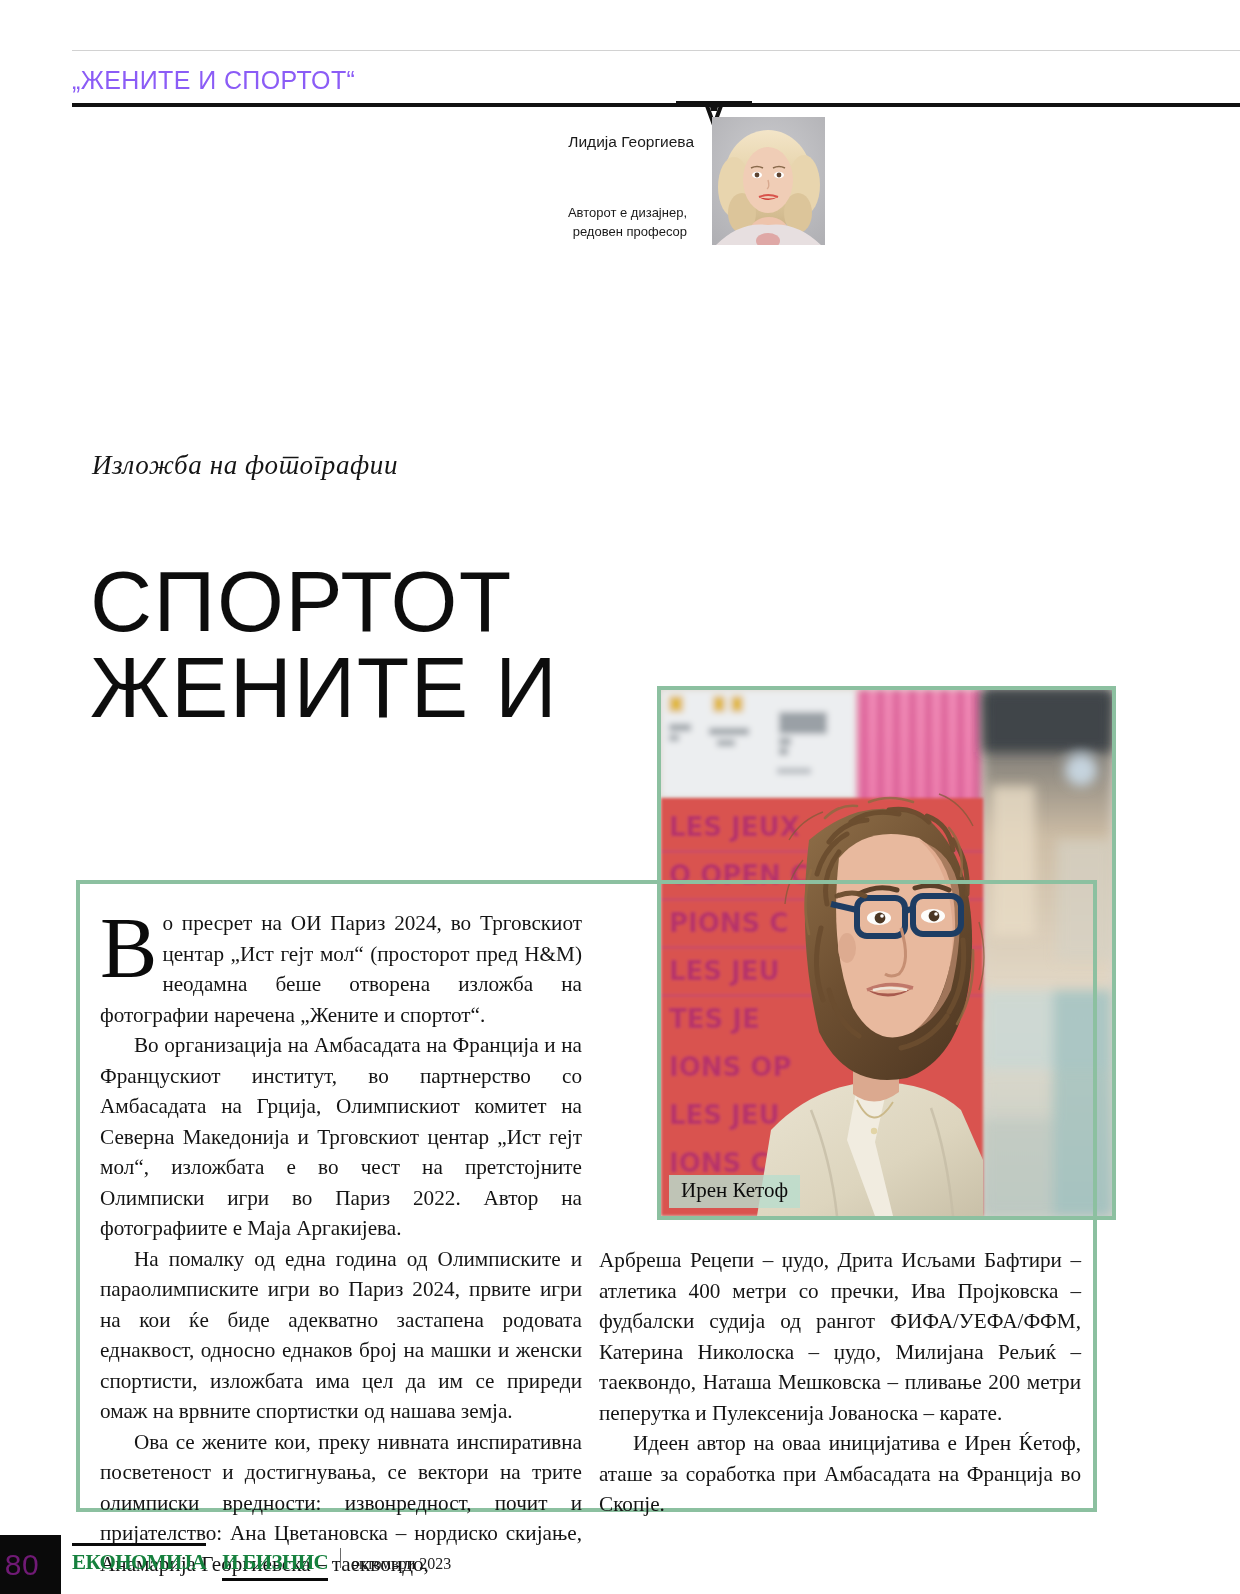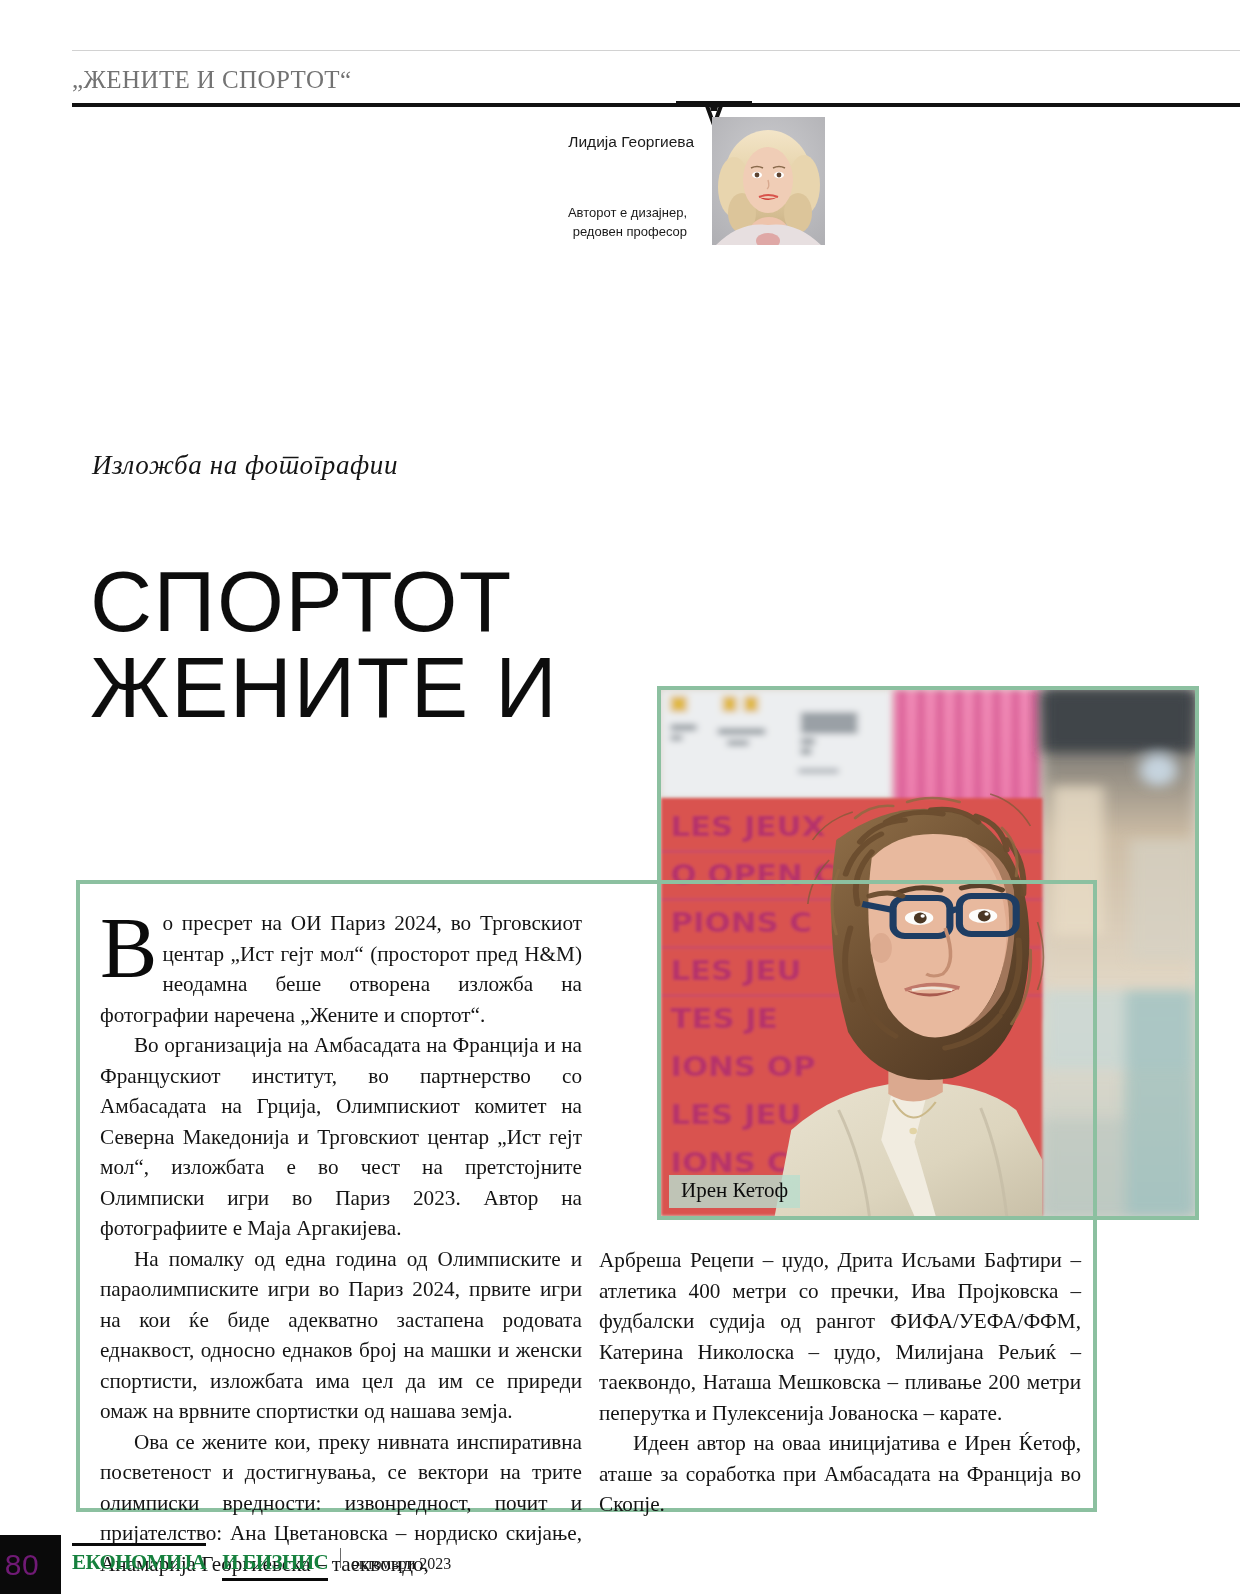--- a/index.html
+++ b/index.html
@@ -30,25 +30,25 @@
   
   #kicker-notch {
     position: absolute;
     left: 676px; top: 101px;
     width: 76px; height: 26px;
   }
   #kicker-notch svg { display: block; }
 
   #kicker {
     position: absolute; left: 72px; top: 66px;
-    font-family: Liberation Serif, serif;
+    font-family: Liberation Sans, sans-serif;
     font-weight: 300;
     font-size: 25px;
     letter-spacing: 0.4px;
-    color: #737373;
+    color: #8b5cf6;
     white-space: nowrap;
   }
 
   
   #author-name {
     position: absolute; right: 546px; top: 133px;
     width: 250px;
     text-align: right;
     font-family: "Liberation Sans", "DejaVu Sans", sans-serif;
     font-size: 15.5px;
@@ -93,21 +93,21 @@
     letter-spacing: 1.5px;
     color: #0d0d0d;
     -webkit-text-stroke: 0.1px #fff;
   }
   #headline .hl-line { display: block; }
 
   
   #photo-figure {
     position: absolute;
     left: 617px; top: 670px;
-    width: 542px; height: 534px;
+    width: 459px; height: 534px;
     border: 4px solid #8cc0a0;
     background: #cfc8c0;
     overflow: hidden;
   }
   #photo-figure .photo-canvas {
     position: absolute; inset: 0;
   }
   #photo-figure svg.photo-svg { display: block; width: 100%; height: 100%; }
   #photo-caption {
     position: absolute;
@@ -435,21 +435,21 @@
       <ellipse cx="186" cy="258" rx="9" ry="15" fill="#ddab90"></ellipse>
     </svg>
   </div>
   <figcaption id="photo-caption">Ирен Кетоф</figcaption>
 </figure>
 
 <div id="article-frame"></div>
 
 <div class="col" id="col-left">
   <p class="first"><span class="dropcap">В</span><span>о пресрет на ОИ Париз 2024, во Трговскиот центар „Ист гејт мол“ (просторот пред H&amp;M) неодамна беше отворена изложба на фотографии наречена „Жените и спортот“.</span></p>
-  <p>Во организација на Амбасадата на Франција и на Францускиот институт, во партнерство со Амбасадата на Грција, Олимпискиот комитет на Северна Македонија и Трговскиот центар „Ист гејт мол“, изложбата е во чест на претстојните Олимписки игри во Париз 2023. Автор на фотографиите е Маја Аргакијева.</p>
+  <p>Во организација на Амбасадата на Франција и на Францускиот институт, во партнерство со Амбасадата на Грција, Олимпискиот комитет на Северна Македонија и Трговскиот центар „Ист гејт мол“, изложбата е во чест на претстојните Олимписки игри во Париз 2022. Автор на фотографиите е Маја Аргакијева.</p>
   <p>На помалку од една година од Олимписките и параолимписките игри во Париз 2024, првите игри на кои ќе биде адекватно застапена родовата еднаквост, односно еднаков број на машки и женски спортисти, изложбата има цел да им се приреди омаж на врвните спортистки од нашава земја.</p>
   <p>Ова се жените кои, преку нивната инспиративна посветеност и достигнувања, се вектори на трите олимписки вредности: извонредност, почит и пријателство: Ана Цветановска – нордиско скијање, Анамарија Георгиевска – таеквондо,</p>
 </div>
 
 <div class="col" id="col-right">
   <p class="no-indent">Арбреша Рецепи – џудо, Дрита Исљами Бафтири – атлетика 400 метри со пречки, Ива Пројковска – фудбалски судија од рангот ФИФА/УЕФА/ФФМ, Катерина Николоска – џудо, Милијана Рељиќ – таеквондо, Наташа Мешковска – пливање 200 метри пеперутка и Пулексенија Јованоска – карате.</p>
   <p>Идеен автор на оваа иницијатива е Ирен Ќетоф, аташе за соработка при Амбасадата на Франција во Скопје.</p>
 </div>
 
 <div id="footer-pagebox"></div>

